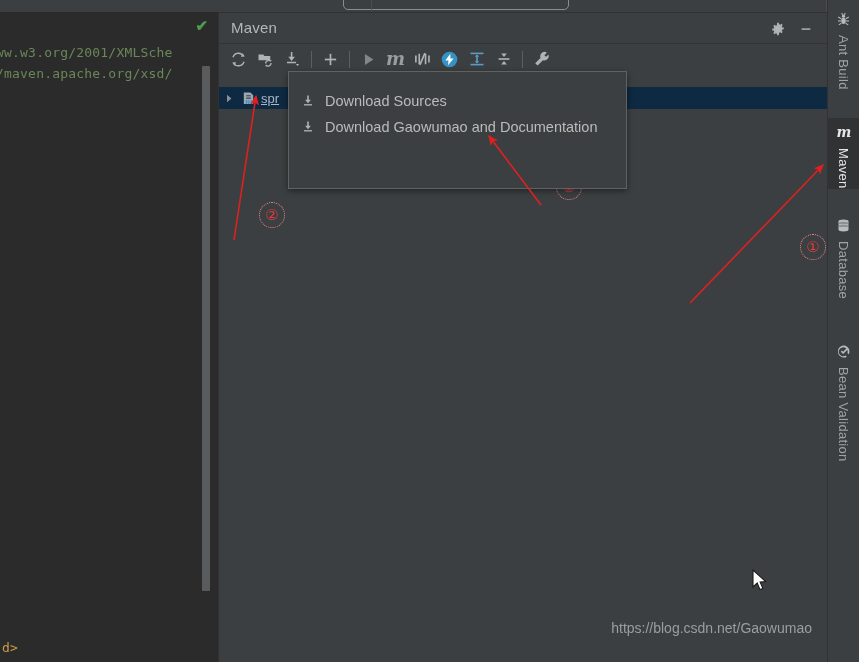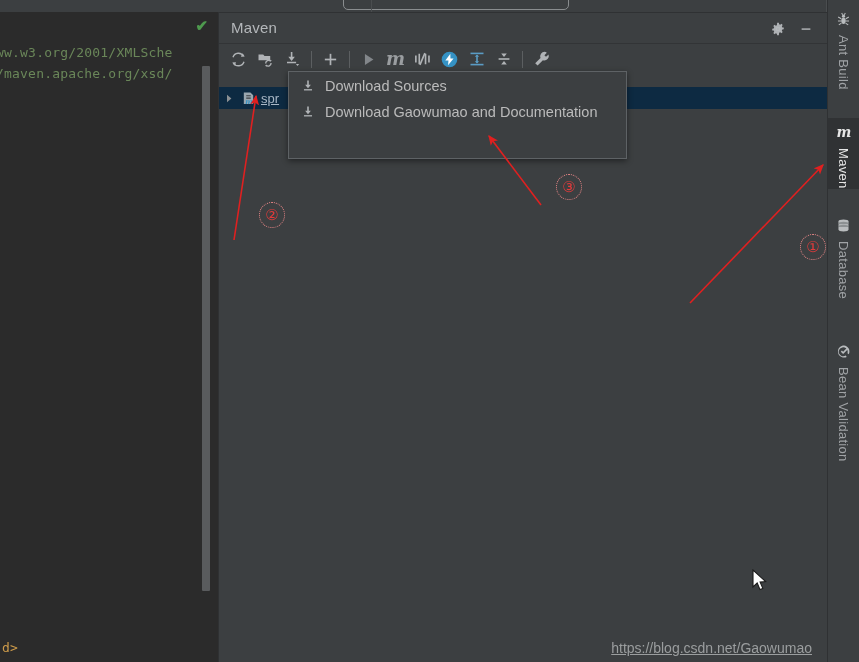--- a/index.html
+++ b/index.html
@@ -104,33 +104,33 @@
   }
   #tree-expander {
     width: 20px; display: flex; align-items: center; justify-content: center;
   }
   #tree-icon { width: 18px; display:flex; align-items:center; justify-content:center;}
   #tree-label {
     font-size: 13px; color: #a9b7c6; margin-left: 4px; white-space: nowrap; text-decoration: underline;
   }
 
   #watermark {
-    position: absolute; right: 16px; bottom: 6px;
-    font-size: 14px; color: #9b9e9f; white-space: nowrap; text-decoration: underline;
+    position: absolute; right: 16px; bottom: 26px;
+    font-size: 14px; color: #9b9e9f; white-space: nowrap;
   }
 
   
   #download-menu {
     position: absolute; left: 288px; top: 71px;
     width: 337px; height: 84px;
     background: #3c3f41;
     border: 1px solid #5e6265;
     box-shadow: 0 2px 6px rgba(0,0,0,.45);
     z-index: 40;
-    padding: 1px 0;
+    padding: 16px 0;
   }
   .menu-item {
     height: 26px; display: flex; align-items: center;
     padding-left: 8px;
     color: #bbbbbb; font-size: 14.5px;
     white-space: nowrap;
   }
   .menu-item .mi-icon { width: 22px; display:flex; align-items:center; justify-content:center; }
   .menu-item .mi-label { margin-left: 6px; }
 

